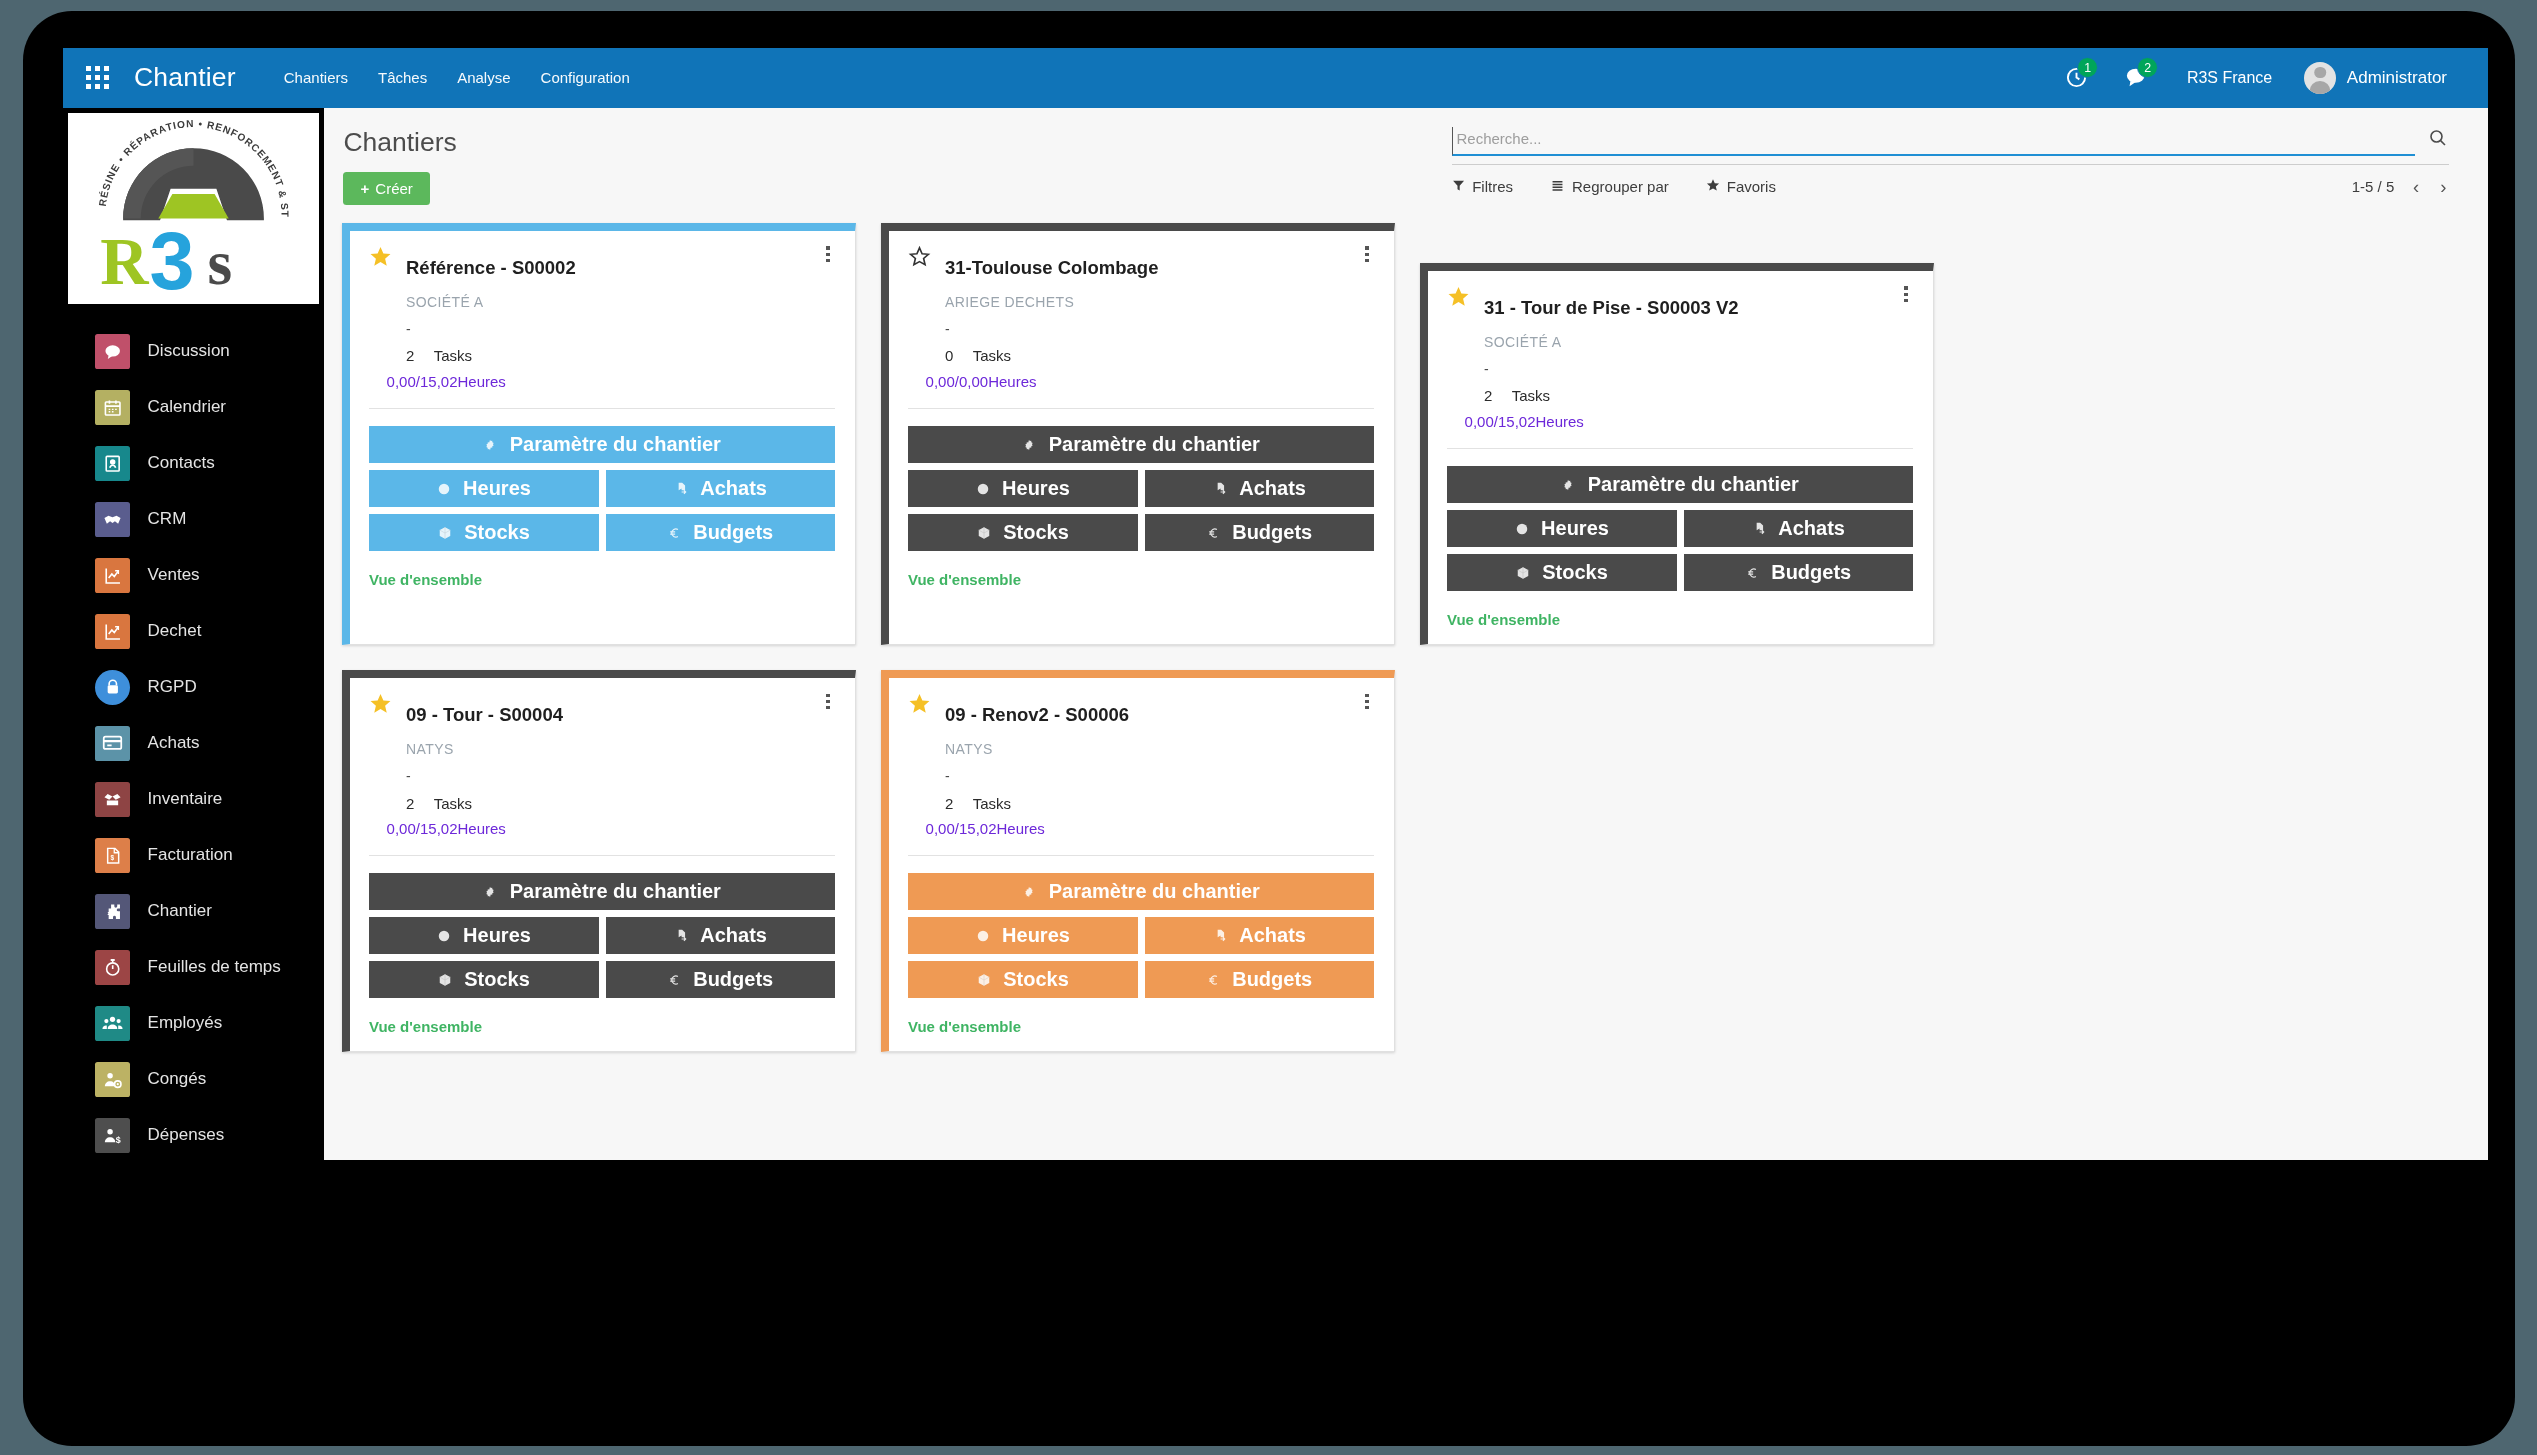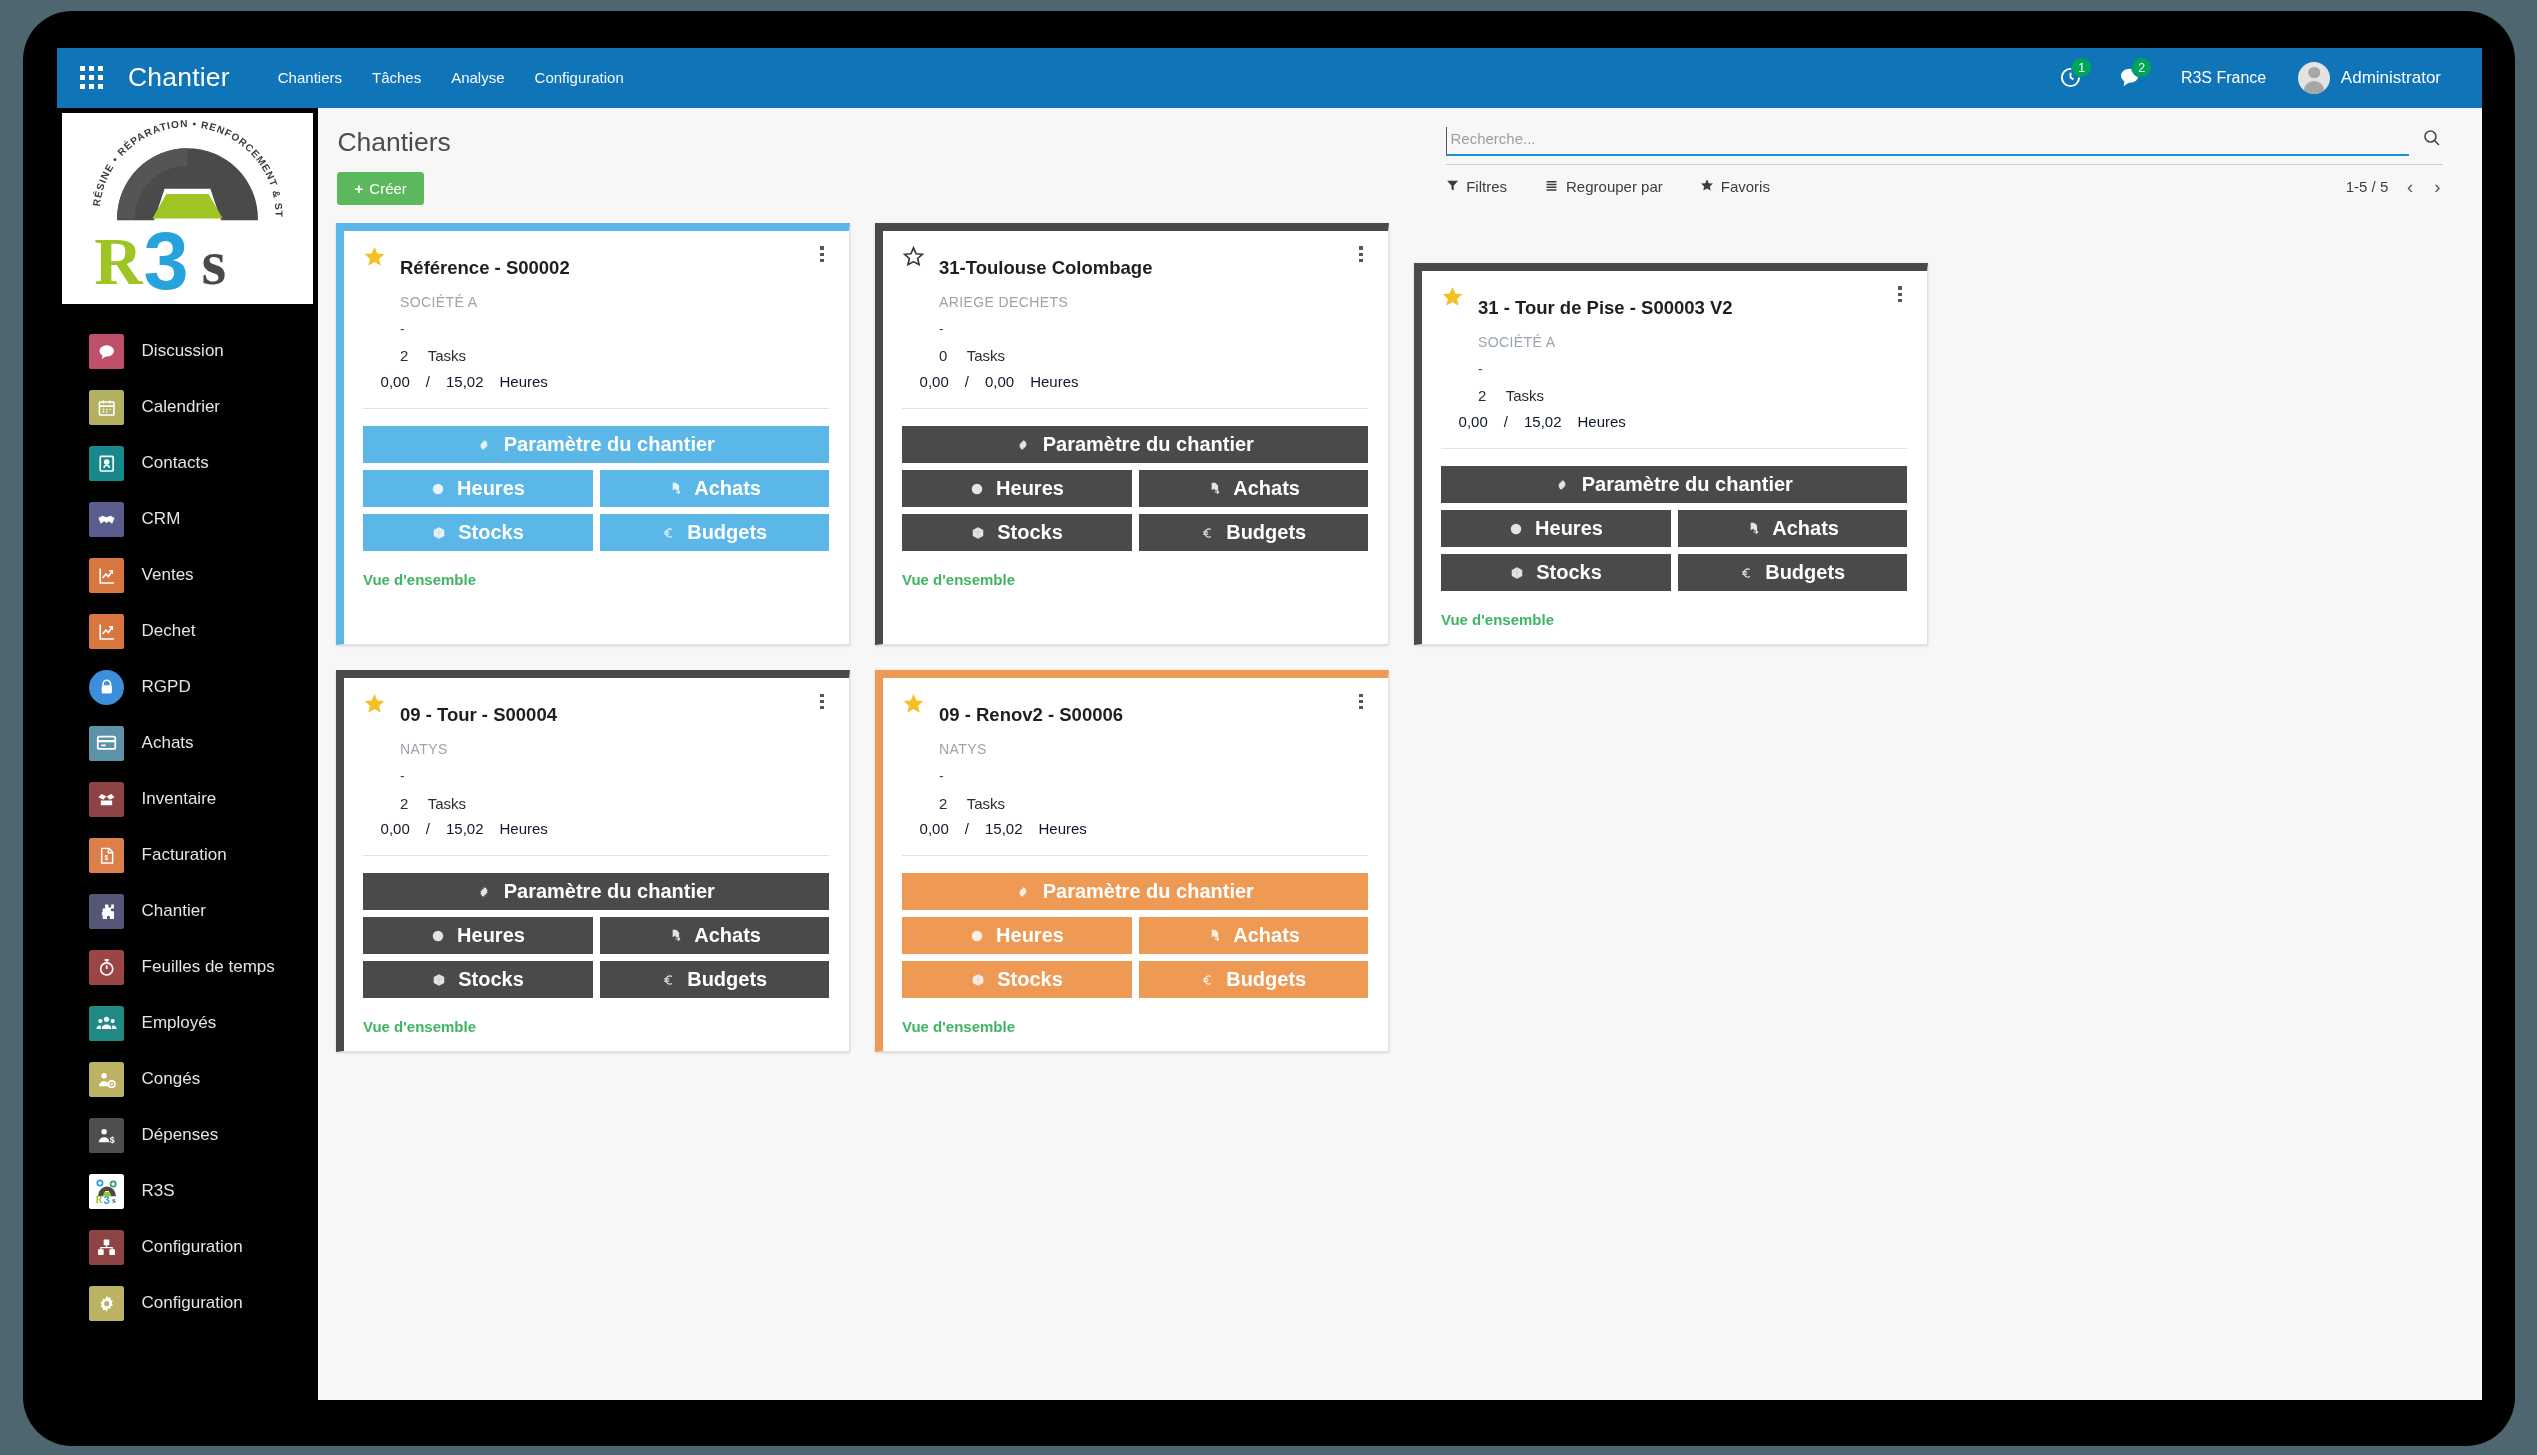--- a/index.html
+++ b/index.html
@@ -14,22 +14,22 @@
   #device-frame {
     position: absolute;
     left: 23px; top: 10.6px;
     width: 2492px; height: 1435px;
     background: #000;
     border-radius: 49px;
     overflow: hidden;
   }
   #device-screen {
     position: absolute;
-    left: 34px; top: 37px;
-    width: 2425px; height: 1352px;
+    left: 40px; top: 37px;
+    width: 2425px; height: 1112px;
     background: #f7f7f7;
     overflow: hidden;
   }
 
   
   #app-bar {
     position: absolute; left: 0; top: 0;
     width: 100%; height: 60px;
     background: #1074b8;
     display: flex; align-items: center;
@@ -222,23 +222,23 @@
   .kcompany {
     font-size: 14px; color: #9aa4ad; letter-spacing: 0.4px;
     text-transform: uppercase;
   }
   .kdash { font-size: 14px; color: #4c4c4c; margin-top: 10.6px; }
   .ktasks {
     margin-top: 10.6px; font-size: 15px; color: #2b2b2b;
     display: flex; gap: 19.4px;
   }
   .khours {
-    margin-top: 8.8px; font-size: 15px; color: #0f172a;
+    margin-top: 8.8px; font-size: 15px; color: #6d28d9;
     margin-left: -19.4px;
-    display: flex; gap: 16px;
+    display: flex; 
   }
   .kdivider {
     margin: 17.6px 0 0 0; height: 0.9px; background: #e2e2e2;
   }
   .kbtns { margin-top: 17.6px; }
   .kbtn {
     display: flex; align-items: center; justify-content: center;
     gap: 12.4px;
     height: 37px; color: #fff;
     font-size: 20px; font-weight: 700;

